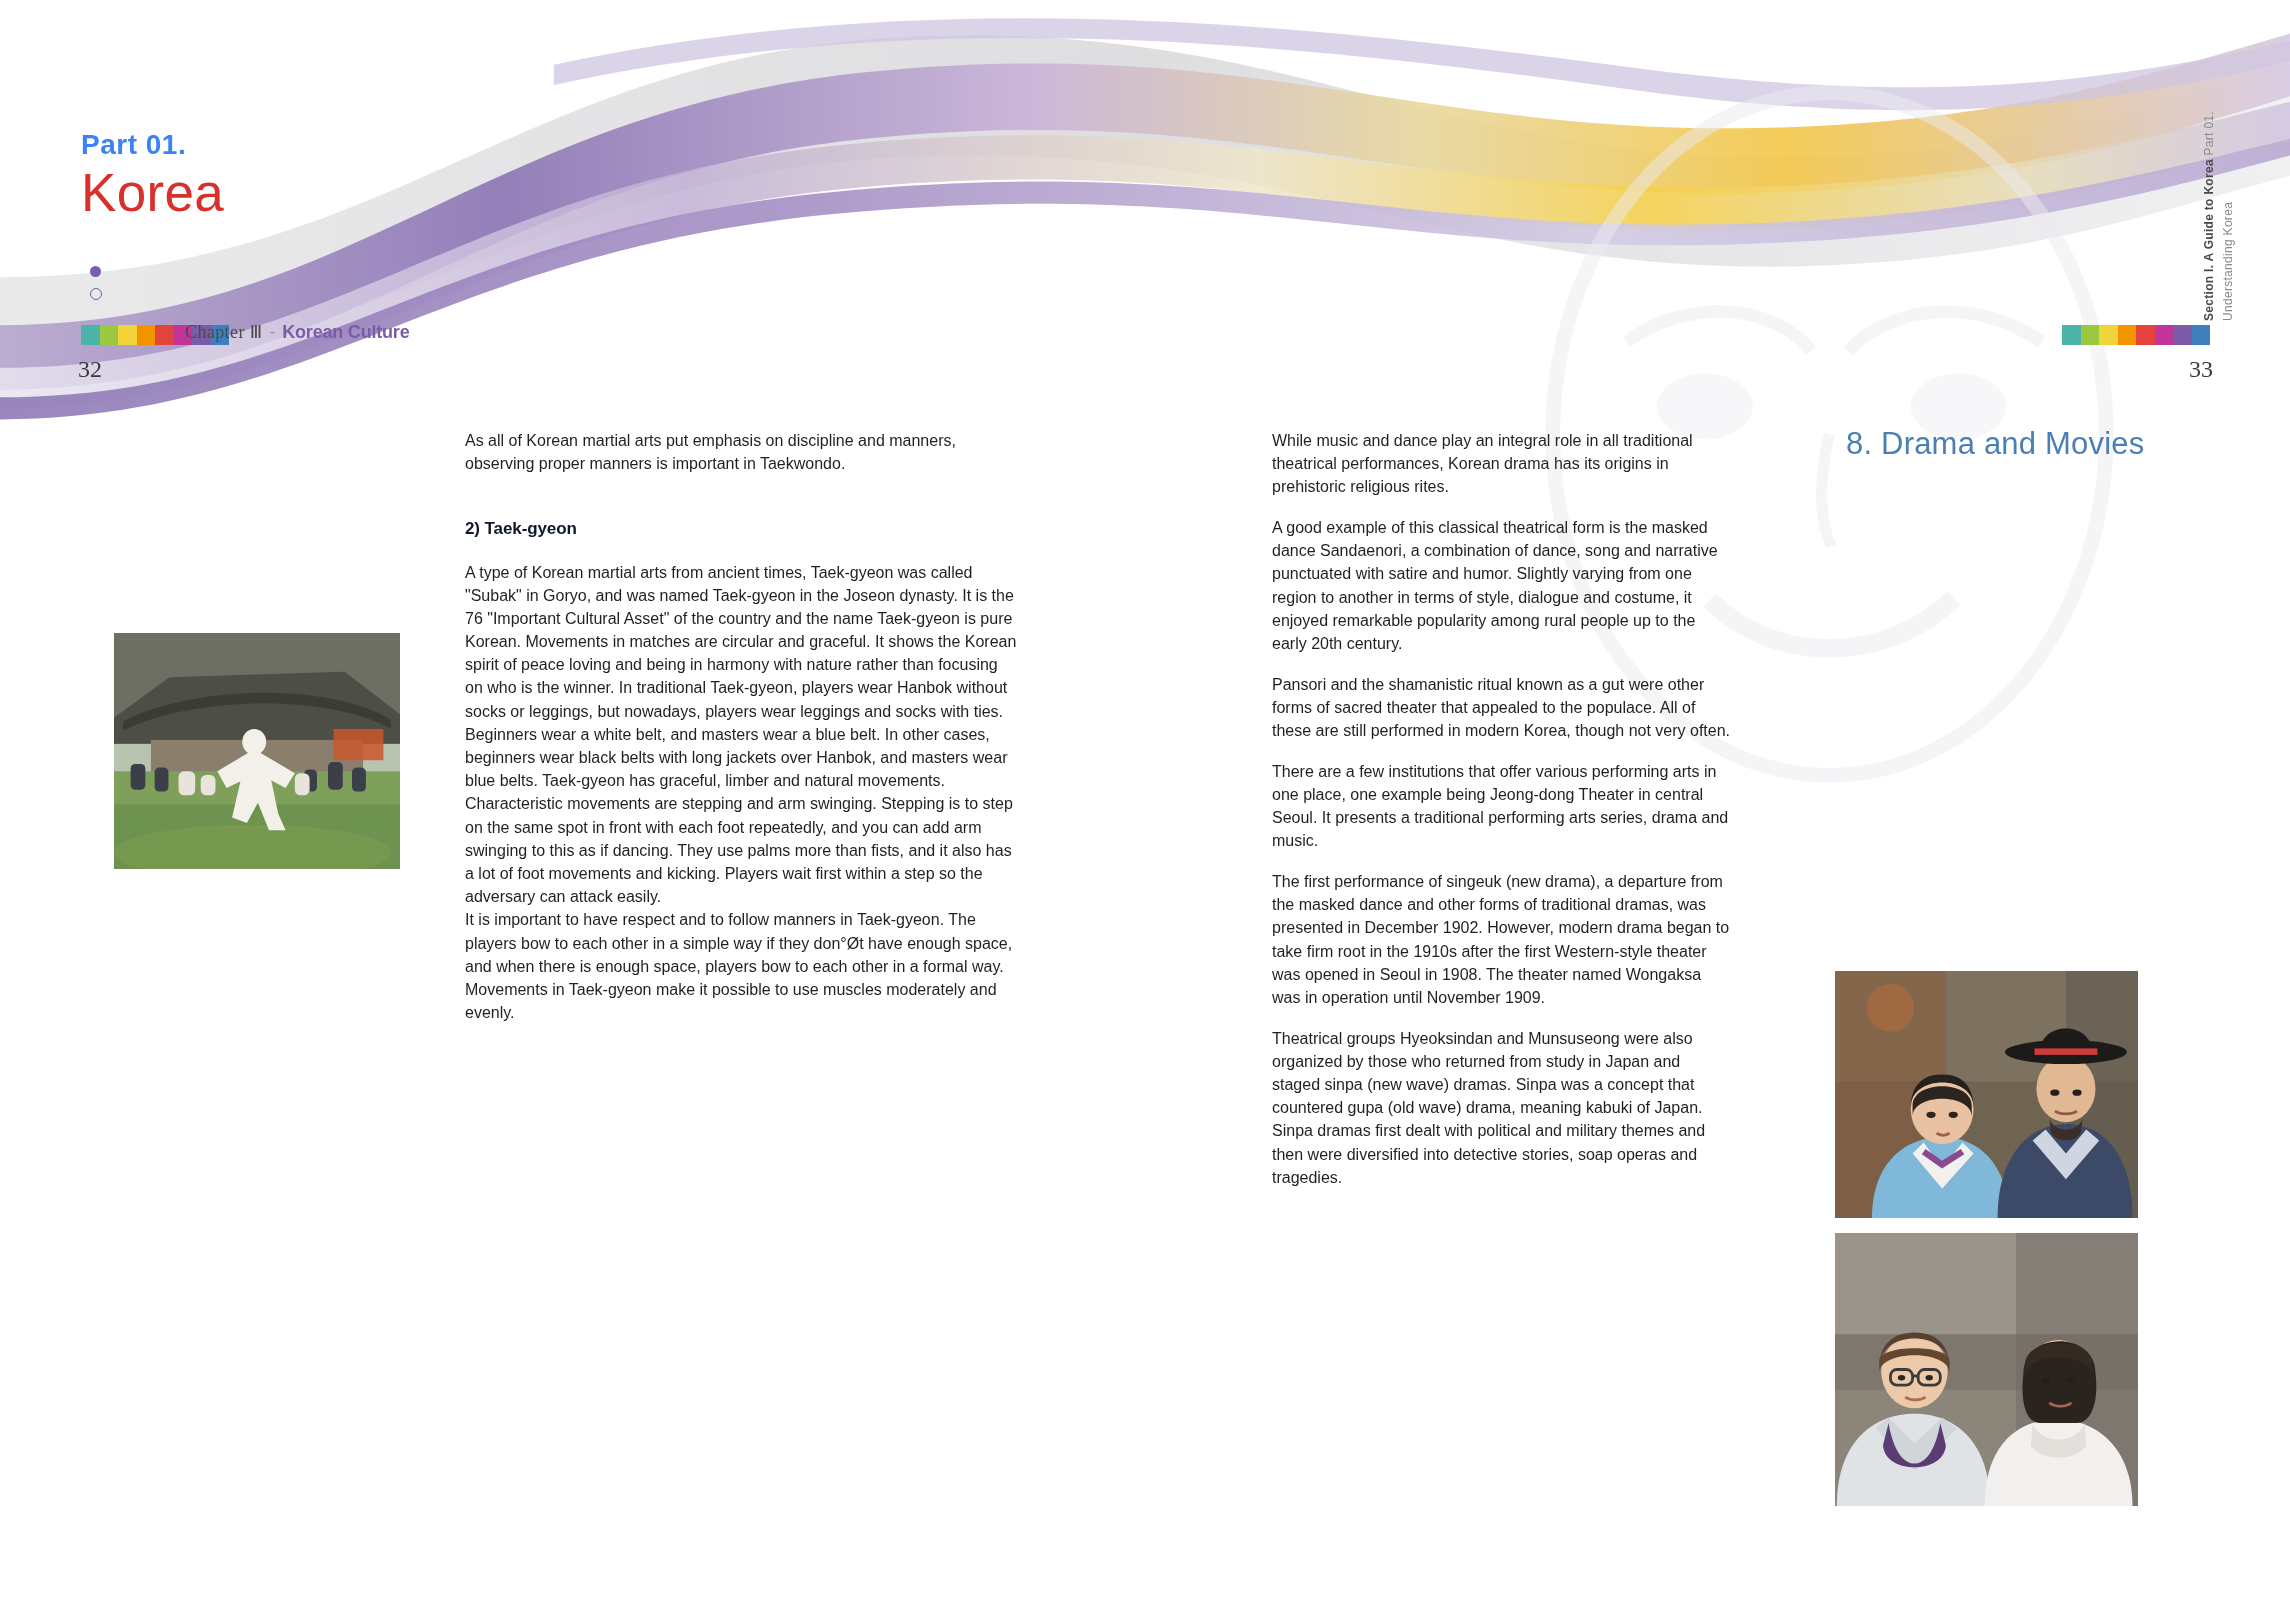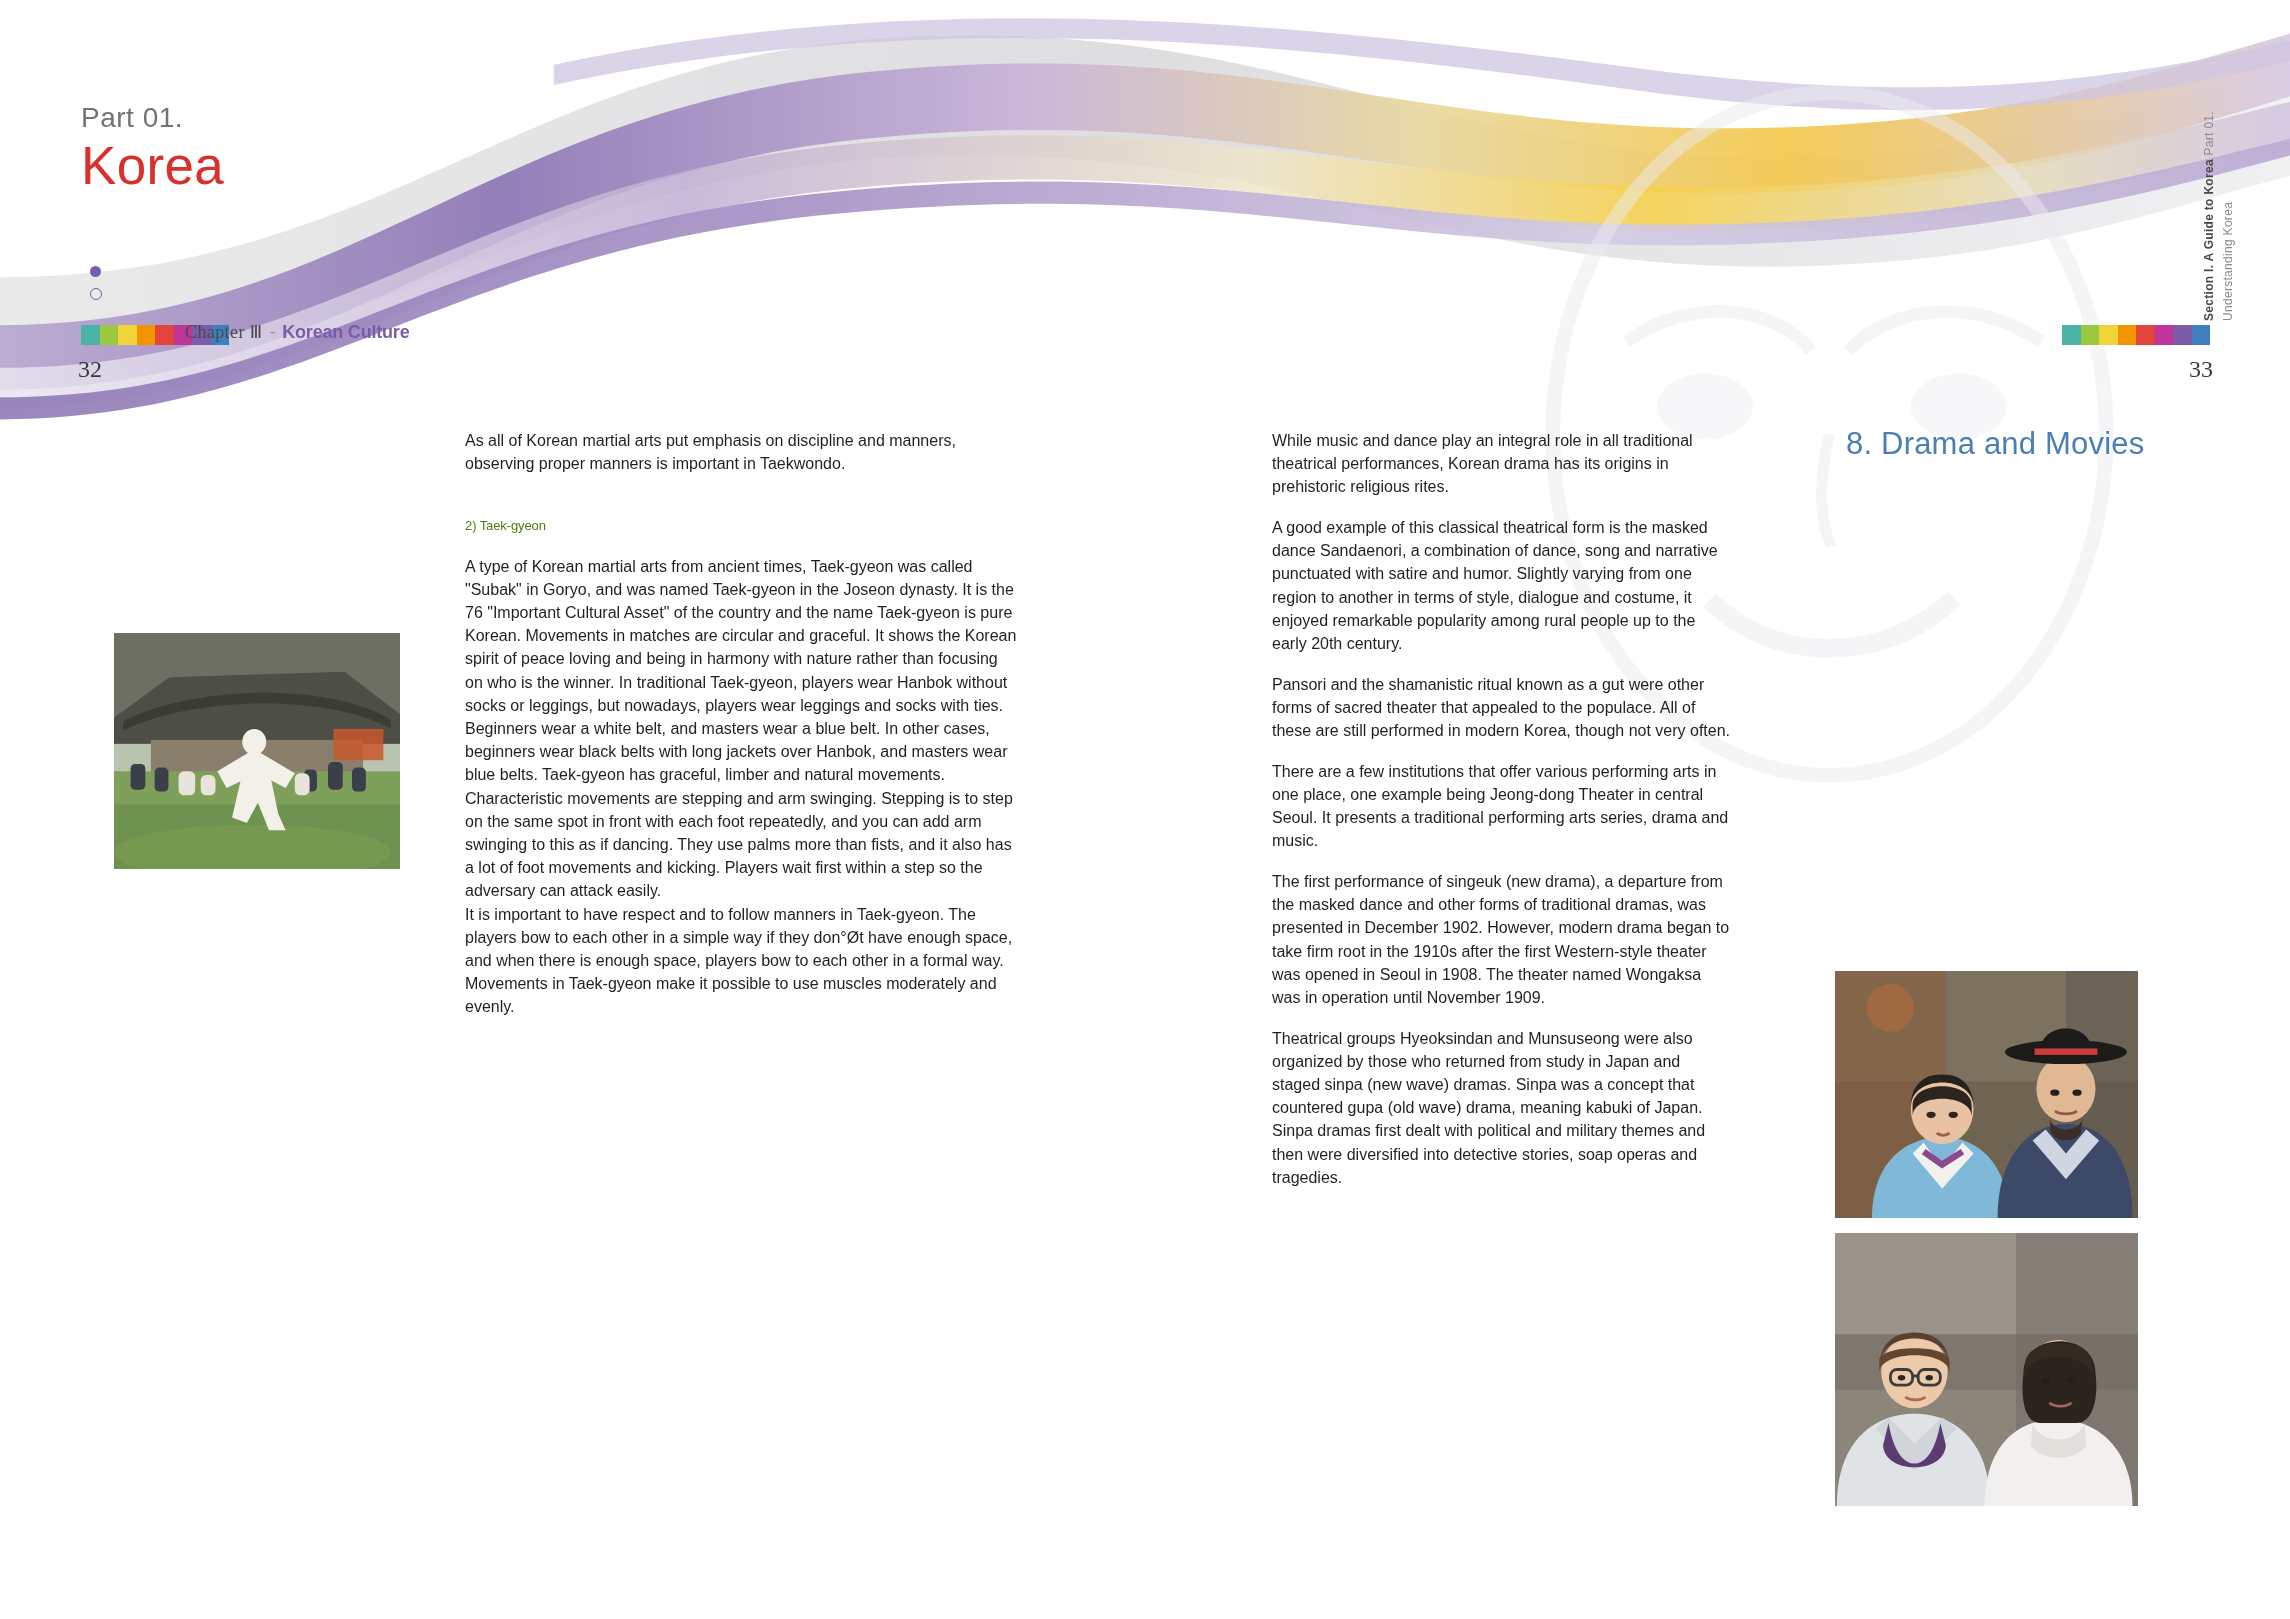--- a/index.html
+++ b/index.html
@@ -37,22 +37,23 @@
   
   .part-block {
     position: absolute;
     left: 81px;
     top: 102px;
     width: 554px;
   }
   .part-label {
     font-size: 28px;
     letter-spacing: 0.5px;
-    color: #737373;
-    font-weight: 400;
+    color: #3b82f6;
+    font-weight: 700;
+    margin-top: 27px;
   }
   .part-title {
     font-size: 53px;
     line-height: 1.06;
     color: #7a5ca8;
     font-weight: 400;
     margin-top: 7.4px;
     letter-spacing: 0.3px;
   }
   .part-title .ko { color: #d8302a; text-align: center; }
@@ -140,23 +141,23 @@
     color: #231f20;
     text-align: left;
   }
   .col p { margin: 0 0 17.5px 0; }
   .col p.tight { margin-bottom: 0; }
 
   .col-1 { left: 465px; top: 429px; width: 554px; }
   .col-2 { left: 1272px; top: 429px; width: 460px; }
 
   .subhead {
-    color: #4d7c0f;
-    font-weight: normal;
-    font-size: 13px;
+    color: #0f172a;
+    font-weight: bold;
+    font-size: 17px;
     margin: 42px 0 18.5px 0;
     letter-spacing: -0.1px;
   }
 
   .section-title {
     position: absolute;
     left: 1811px;
     top: 426px;
     font-size: 31px;
     color: #4a7fb5;

